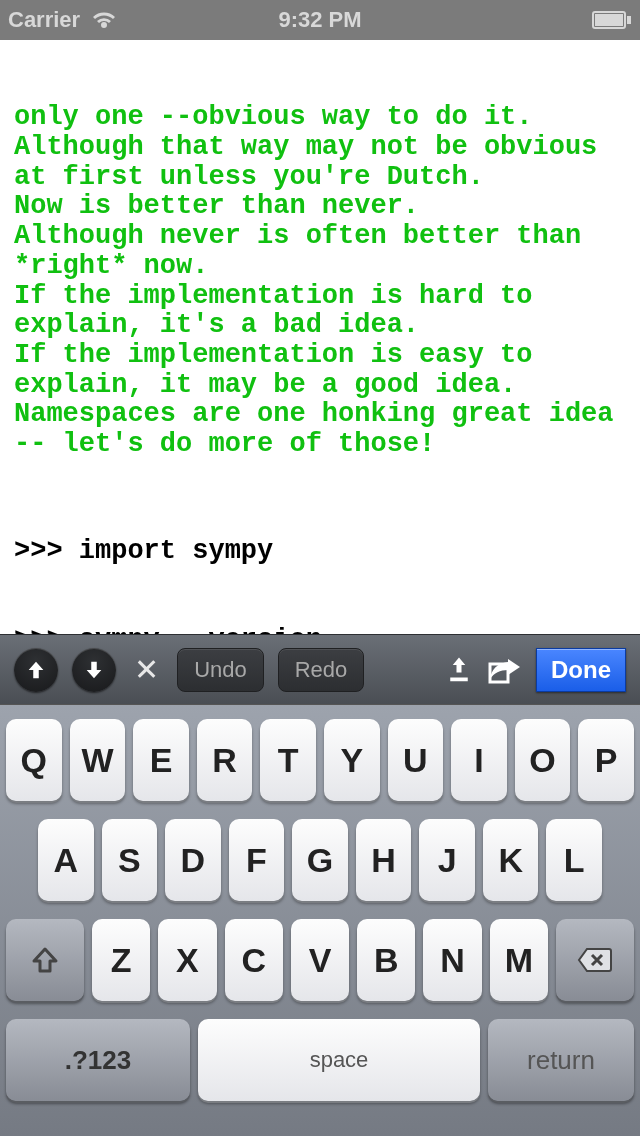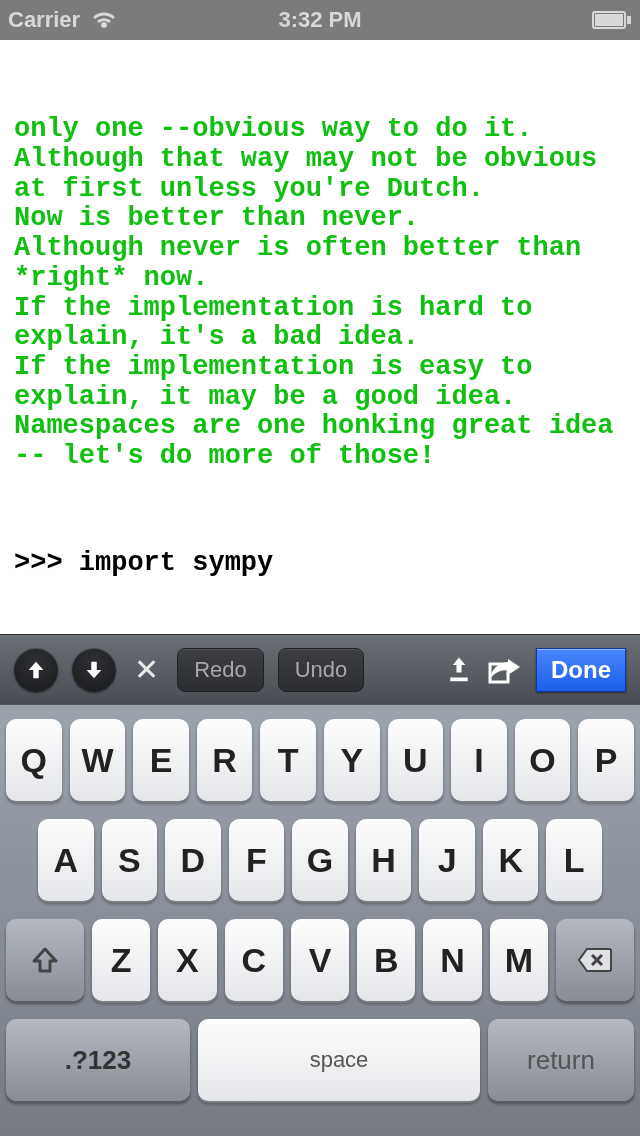--- a/index.html
+++ b/index.html
@@ -12,21 +12,21 @@
     display: flex; align-items: center; justify-content: space-between;
     padding: 0 8px; font-size: 22px; font-weight: 600;
     position: relative;
   }
   .status-left { display: flex; align-items: center; gap: 10px; }
   .status-time { position: absolute; left: 50%; transform: translateX(-50%); }
   .wifi-icon svg, .battery-icon svg { display: block; }
 
   
   .terminal {
-    flex: 1; background: #fff; padding: 16px 14px 0 14px;
+    flex: 1; background: #fff; padding: 4px 14px 0 14px;
     font-family: "Courier New", Courier, monospace;
     font-size: 27px; font-weight: bold; line-height: 1.1;
     white-space: pre-wrap; word-break: break-word;
     overflow: hidden;
   }
   .zen { color: #10c010; }
   .cmd { color: #000; margin-top: 18px; }
 
   
   .accessory {
@@ -95,21 +95,21 @@
 
 <div class="status-bar">
   <div class="status-left">
     <span>Carrier</span>
     <span class="wifi-icon">
       <svg width="28" height="20" viewBox="0 0 28 20">
           <path fill="#d8d8d8" d="M14 18a3 3 0 100-6 3 3 0 000 6zm-7-7a10 10 0 0114 0l-2 2a7 7 0 00-10 0zm-4-4a16 16 0 0122 0l-2 2a13 13 0 00-18 0z"></path>
         </svg>
     </span>
   </div>
-  <span class="status-time">3:32 PM</span>
+  <span class="status-time">9:32 PM</span>
   <span class="battery-icon">
     <svg width="40" height="18" viewBox="0 0 40 18">
         <rect x="1" y="1" width="32" height="16" rx="2" fill="none" stroke="#d8d8d8" stroke-width="2"></rect>
         <rect x="3" y="3" width="28" height="12" fill="#d8d8d8"></rect>
         <rect x="35" y="5" width="4" height="8" fill="#d8d8d8"></rect>
       </svg>
   </span>
 </div>
 
 <div class="terminal">
@@ -131,22 +131,22 @@
     <svg width="22" height="22" viewBox="0 0 24 24">
         <path d="M12 3l8 9h-5v9h-6v-9H4z"></path>
       </svg>
   </div>
   <div class="circ-btn">
     <svg width="22" height="22" viewBox="0 0 24 24">
         <path d="M12 21l-8-9h5V3h6v9h5z"></path>
       </svg>
   </div>
   <div class="x-btn">✕</div>
+  <div class="pill-btn">Undo</div>
   <div class="pill-btn">Redo</div>
-  <div class="pill-btn">Undo</div>
   <div class="spacer"></div>
   <div class="white-icon">
     <svg width="30" height="30" viewBox="0 0 24 24" fill="#fff">
         <path d="M12 2l5 6h-3v6h-4V8H7z M5 18h14v3H5z"></path>
       </svg>
   </div>
   <div class="white-icon">
     <svg width="34" height="28" viewBox="0 0 34 28" fill="#fff">
         <path d="M20 3l12 8-12 8v-5c-8 0-14 3-18 9 1-9 7-16 18-17z"></path>
         <rect x="2" y="8" width="18" height="18" fill="none" stroke="#fff" stroke-width="3"></rect>

